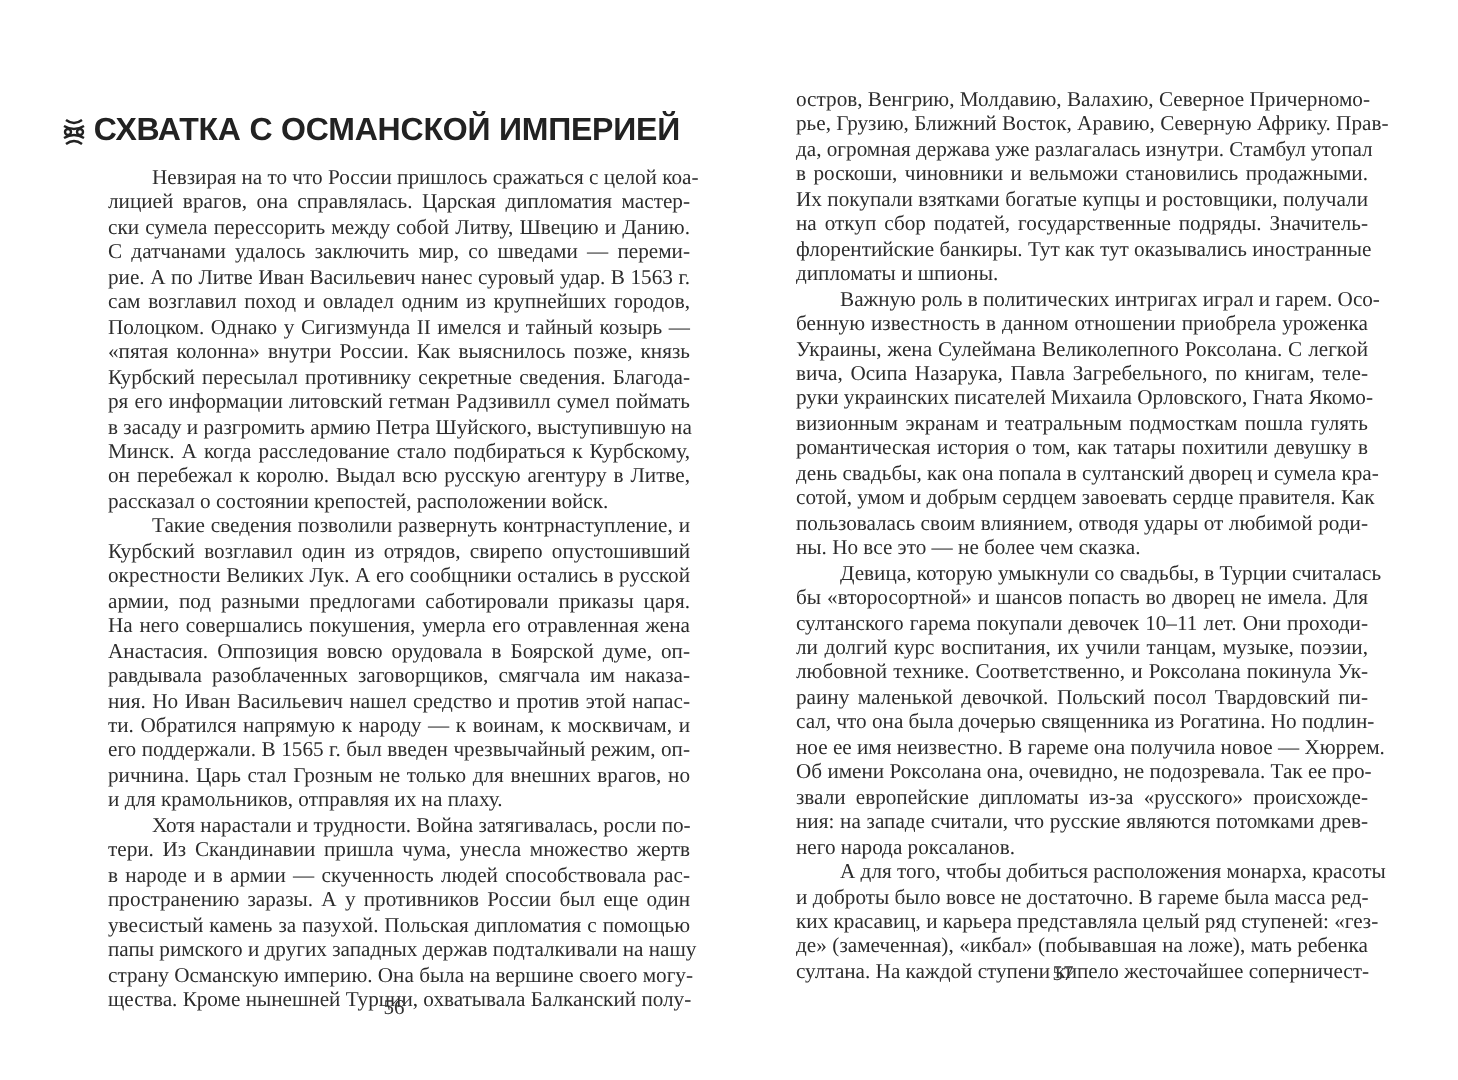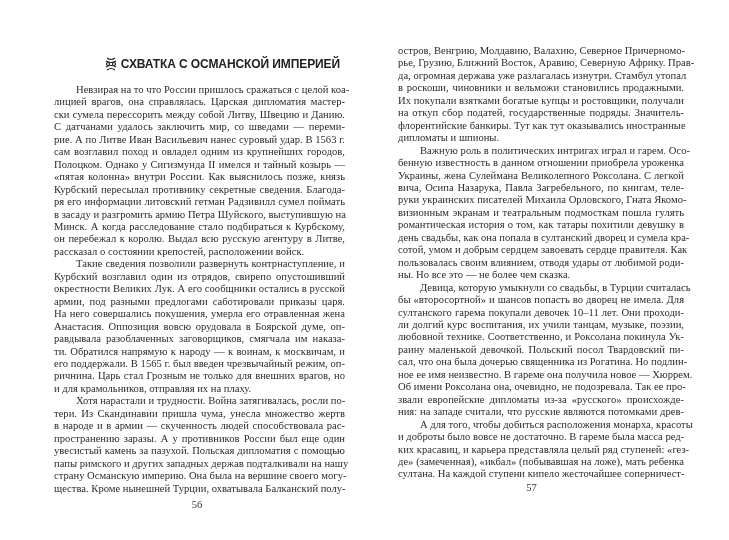--- a/index.html
+++ b/index.html
@@ -10,21 +10,21 @@
       color: #2a2a2a;
       position: relative;
     }
     .spread { position: absolute; inset: 0; display: flex; }
     .page { position: relative; width: 364px; height: 479px; }
     .page.right { width: 365px; }
     .header {
       position: absolute; top: 57px; left: 175px; right: 24px;
       display: flex; align-items: center; justify-content: flex-end;
       font-family: "Liberation Sans", "DejaVu Sans", sans-serif;
-      font-size: 12px; font-weight: bold; letter-spacing: -0.1px; color: #222;
+      font-size: 16px; font-weight: bold; letter-spacing: -0.1px; color: #222;
       white-space: nowrap;
       padding-left: 21px;
     }
     .ornament { width: 12px; height: 14px; margin-right: 4px; display: inline-block; }
     .body-text {
       position: absolute;
       font-size: 10.6px; line-height: 12.45px;
       text-align: justify; color: #2c2c2c;
     }
     .left .body-text { left: 54px; width: 291px; top: 84px; }
@@ -74,20 +74,21 @@
         <span class="line">Минск. А когда расследование стало подбираться к Курбскому,</span>
         <span class="line">он перебежал к королю. Выдал всю русскую агентуру в Литве,</span>
         <span class="line last">рассказал о состоянии крепостей, расположении войск.</span>
         <span class="line indent">Такие сведения позволили развернуть контрнаступление, и</span>
         <span class="line">Курбский возглавил один из отрядов, свирепо опустошивший</span>
         <span class="line">окрестности Великих Лук. А его сообщники остались в русской</span>
         <span class="line">армии, под разными предлогами саботировали приказы царя.</span>
         <span class="line">На него совершались покушения, умерла его отравленная жена</span>
         <span class="line">Анастасия. Оппозиция вовсю орудовала в Боярской думе, оп-</span>
         <span class="line">равдывала разоблаченных заговорщиков, смягчала им наказа-</span>
+        <span class="line">ния. Но Иван Васильевич нашел средство и против этой напас-</span>
         <span class="line">ти. Обратился напрямую к народу — к воинам, к москвичам, и</span>
         <span class="line">его поддержали. В 1565 г. был введен чрезвычайный режим, оп-</span>
         <span class="line">ричнина. Царь стал Грозным не только для внешних врагов, но</span>
         <span class="line last">и для крамольников, отправляя их на плаху.</span>
         <span class="line indent">Хотя нарастали и трудности. Война затягивалась, росли по-</span>
         <span class="line">тери. Из Скандинавии пришла чума, унесла множество жертв</span>
         <span class="line">в народе и в армии — скученность людей способствовала рас-</span>
         <span class="line">пространению заразы. А у противников России был еще один</span>
         <span class="line">увесистый камень за пазухой. Польская дипломатия с помощью</span>
         <span class="line">папы римского и других западных держав подталкивали на нашу</span>
@@ -122,20 +123,21 @@
         <span class="line">бы «второсортной» и шансов попасть во дворец не имела. Для</span>
         <span class="line">султанского гарема покупали девочек 10–11 лет. Они проходи-</span>
         <span class="line">ли долгий курс воспитания, их учили танцам, музыке, поэзии,</span>
         <span class="line">любовной технике. Соответственно, и Роксолана покинула Ук-</span>
         <span class="line">раину маленькой девочкой. Польский посол Твардовский пи-</span>
         <span class="line">сал, что она была дочерью священника из Рогатина. Но подлин-</span>
         <span class="line">ное ее имя неизвестно. В гареме она получила новое — Хюррем.</span>
         <span class="line">Об имени Роксолана она, очевидно, не подозревала. Так ее про-</span>
         <span class="line">звали европейские дипломаты из-за «русского» происхожде-</span>
         <span class="line">ния: на западе считали, что русские являются потомками древ-</span>
+        <span class="line last">него народа роксаланов.</span>
         <span class="line indent">А для того, чтобы добиться расположения монарха, красоты</span>
         <span class="line">и доброты было вовсе не достаточно. В гареме была масса ред-</span>
         <span class="line">ких красавиц, и карьера представляла целый ряд ступеней: «гез-</span>
         <span class="line">де» (замеченная), «икбал» (побывавшая на ложе), мать ребенка</span>
         <span class="line">султана. На каждой ступени кипело жесточайшее соперничест-</span>
       </div>
     <div class="folio">57</div>
   </div>
 </div>
 

